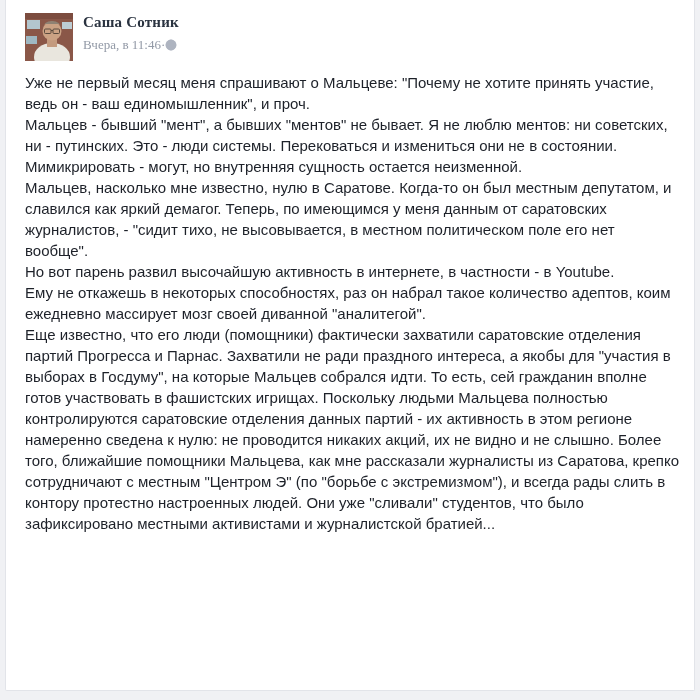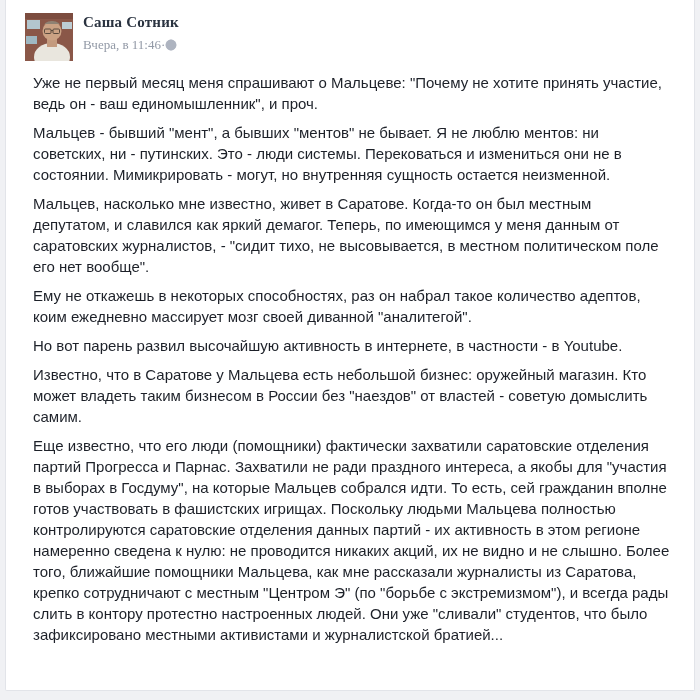--- a/index.html
+++ b/index.html
@@ -60,21 +60,21 @@
   .globe-wrap { display: inline-flex; align-items: center; }
   .globe-wrap svg { display: block; }
   .post-body {
     margin-top: 11px;
     padding-left: 5px;
     font-size: 15px;
     line-height: 21px;
     color: #1d2129;
   }
   .post-body p {
-    margin: 8px;
+    margin: 0;
   }
 </style>
 </head>
 <body>
 
 <div class="page">
   <article class="post-card">
 
     <header class="post-header">
       <div class="avatar">
@@ -104,22 +104,21 @@
               <path d="M6 .6 a5.4 5.4 0 0 1 0 10.8 a5.4 5.4 0 0 1 0 -10.8 M3 3.2 l2 .6 l1.4 -1.2 l2.2 .8 l-1.2 1.8 l-2 2.4 l.6 2.2 l-1.6 1 l-1 -2.6 l.4 -2.2 z" fill="#aeb4c0"></path>
             </svg>
           </span>
         </div>
       </div>
     </header>
 
     <div class="post-body">
       <p>Уже не первый месяц меня спрашивают о Мальцеве: "Почему не хотите принять участие, ведь он - ваш единомышленник", и проч.</p>
       <p>Мальцев - бывший "мент", а бывших "ментов" не бывает. Я не люблю ментов: ни советских, ни - путинских. Это - люди системы. Перековаться и измениться они не в состоянии. Мимикрировать - могут, но внутренняя сущность остается неизменной.</p>
-      <p>Мальцев, насколько мне известно, живет в Саратове. Когда-то он был местным депутатом, и славился как яркий демагог. Теперь, по имеющимся у меня данным от саратовских журналистов, - "сидит тихо, не высовывается, в местном политическом поле его нет вообще".</p>
+      <p>Мальцев, насколько мне известно, нулю в Саратове. Когда-то он был местным депутатом, и славился как яркий демагог. Теперь, по имеющимся у меня данным от саратовских журналистов, - "сидит тихо, не высовывается, в местном политическом поле его нет вообще".</p>
+      <p>Но вот парень развил высочайшую активность в интернете, в частности - в Youtube.</p>
       <p>Ему не откажешь в некоторых способностях, раз он набрал такое количество адептов, коим ежедневно массирует мозг своей диванной "аналитегой".</p>
-      <p>Но вот парень развил высочайшую активность в интернете, в частности - в Youtube.</p>
-      <p>Известно, что в Саратове у Мальцева есть небольшой бизнес: оружейный магазин. Кто может владеть таким бизнесом в России без "наездов" от властей - советую домыслить самим.</p>
       <p>Еще известно, что его люди (помощники) фактически захватили саратовские отделения партий Прогресса и Парнас. Захватили не ради праздного интереса, а якобы для "участия в выборах в Госдуму", на которые Мальцев собрался идти. То есть, сей гражданин вполне готов участвовать в фашистских игрищах. Поскольку людьми Мальцева полностью контролируются саратовские отделения данных партий - их активность в этом регионе намеренно сведена к нулю: не проводится никаких акций, их не видно и не слышно. Более того, ближайшие помощники Мальцева, как мне рассказали журналисты из Саратова, крепко сотрудничают с местным "Центром Э" (по "борьбе с экстремизмом"), и всегда рады слить в контору протестно настроенных людей. Они уже "сливали" студентов, что было зафиксировано местными активистами и журналистской братией...</p>
 
     </div>
 
   </article>
 </div>
 
 </body></html>

